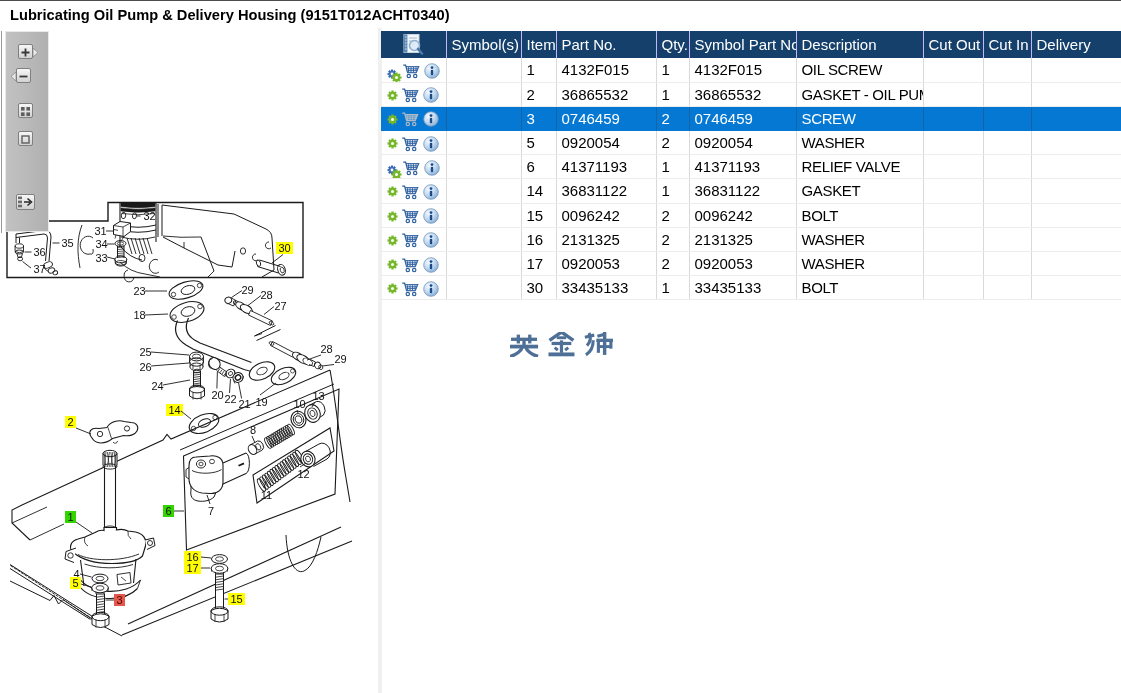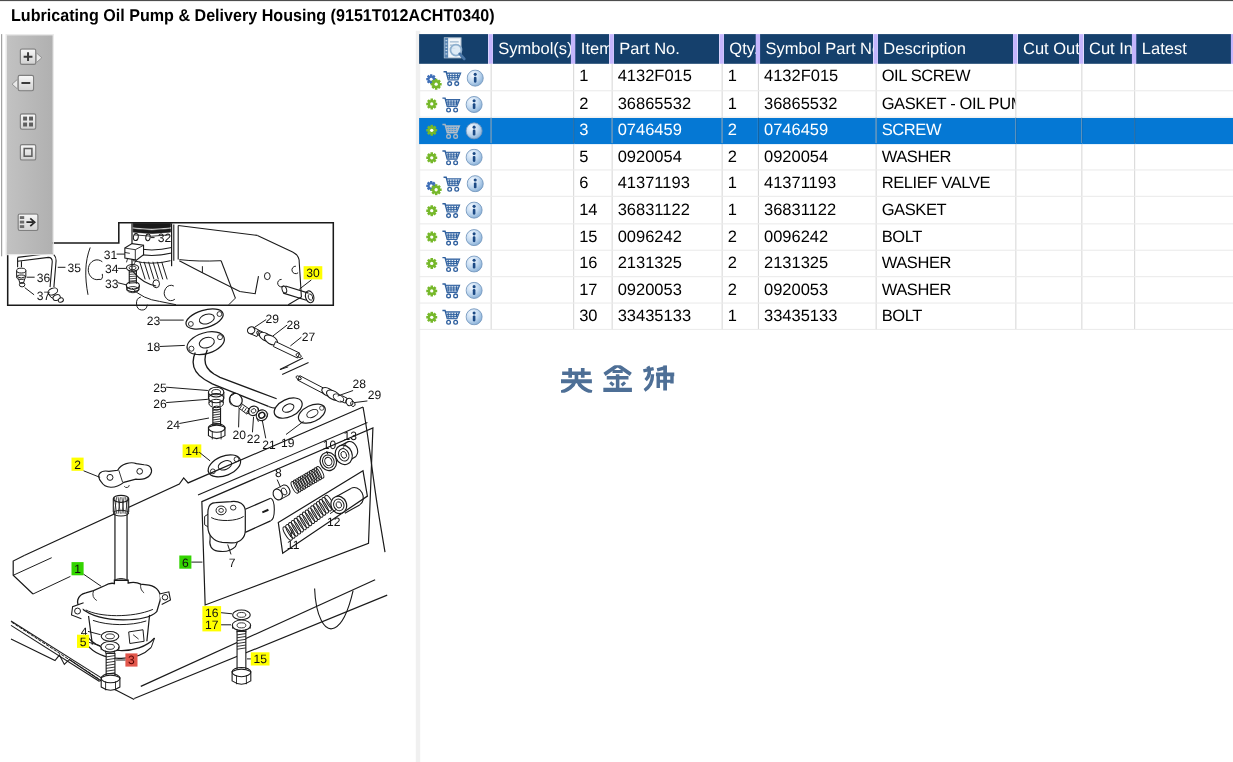--- a/index.html
+++ b/index.html
@@ -4,21 +4,21 @@
 body{font-family:"Liberation Sans",sans-serif;position:relative}
 #topline{position:absolute;left:0;top:0;width:1121px;height:1px;background:#4d4d4d}
 #title{position:absolute;left:10px;top:6px;font-size:15.5px;font-weight:bold;color:#000;transform:scaleX(0.945);transform-origin:0 0;white-space:nowrap}
 #divider{position:absolute;left:378px;top:28px;width:4px;height:665px;background:#f0f0f0}
 #diagram{position:absolute;left:0;top:0}
 #toolbar{position:absolute;left:5px;top:31px;width:44px;height:201px;background:linear-gradient(90deg,#c2c2c2,#b0b0b0);border:1px solid #e8e8e8;box-sizing:border-box}
 .tbtn{position:absolute;width:15px;height:15px;overflow:visible;background:linear-gradient(180deg,#f7f7f7,#d2d2d2);border:1px solid #7f7f7f;border-radius:2px;box-sizing:border-box}
 #paneline{position:absolute;left:1px;top:31px;width:1px;height:202px;background:#9a9a9a}
 #tbl{position:absolute;left:381px;top:31px;width:740px;border-collapse:collapse;table-layout:fixed;font-size:15px;color:#000}
 #tbl td,#tbl th{padding:0 0 0 5px;height:23.2px;overflow:hidden;white-space:nowrap;border-right:1px solid #d9d9d9;border-bottom:1px solid #ececec;text-align:left;font-weight:normal;vertical-align:middle}
-#tbl thead th{background:#15406c;color:#fff;height:27.4px;border-right:4px solid #c4b5fd;border-bottom:none;font-size:15px}
+#tbl thead th{background:#15406c;color:#fff;height:27.4px;border-right:1px solid #c4b5fd;border-bottom:none;font-size:15px}
 #tbl thead th.ic{padding:0;text-align:center}
 #tbl td.ic{padding:0 0 0 6px}
 #tbl td.desc{letter-spacing:-0.35px}
 .icwrap svg{margin-right:3px}
 #tbl tr.sel td{background:#0578d4;color:#fff;border-right:1px solid #1563a2;border-bottom:1px solid #0578d4}
 </style></head>
 <body>
 <div id="topline"></div>
 <div id="title">Lubricating Oil Pump &amp; Delivery Housing (9151T012ACHT0340)</div>
 <svg id="diagram" width="378" height="693" viewBox="0 0 378 693">
@@ -458,21 +458,21 @@
             <path d="M17 16 L21 20.5" stroke="#4a77a8" stroke-width="2.6" stroke-linecap="round"></path>
           </svg></th>
         <th>Symbol(s)</th>
         <th>Item</th>
         <th>Part No.</th>
         <th>Qty.</th>
         <th>Symbol Part No.</th>
         <th>Description</th>
         <th>Cut Out</th>
         <th>Cut In</th>
-        <th>Latest</th>
+        <th>Delivery</th>
       </tr>
     </thead>
 <tbody>
       <tr>
         <td class="ic"><span class="icwrap"><span style="position:relative;display:inline-block;width:15px;height:15px;vertical-align:middle"><span style="position:absolute;left:0;top:0"><svg width="10" height="10" viewBox="0 0 10 10" style="vertical-align:middle">
                   <line x1="0.5" y1="5.0" x2="9.5" y2="5.0" stroke="#3f6fb8" stroke-width="2.1"></line>
                   <line x1="1.8" y1="1.8" x2="8.2" y2="8.2" stroke="#3f6fb8" stroke-width="2.1"></line>
                   <line x1="5.0" y1="0.5" x2="5.0" y2="9.5" stroke="#3f6fb8" stroke-width="2.1"></line>
                   <line x1="8.2" y1="1.8" x2="1.8" y2="8.2" stroke="#3f6fb8" stroke-width="2.1"></line>
                   <circle cx="5.0" cy="5.0" r="3.4" fill="#3f6fb8"></circle>

